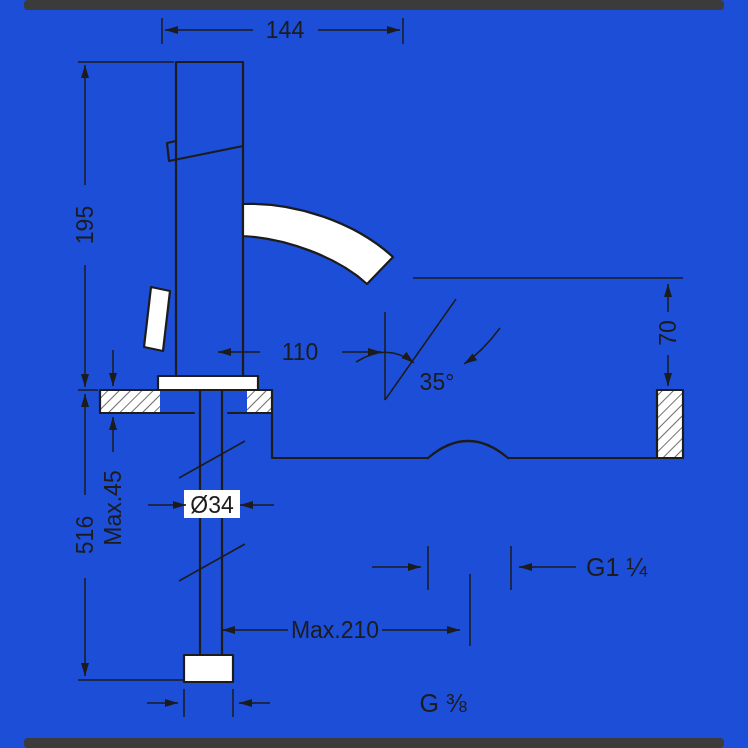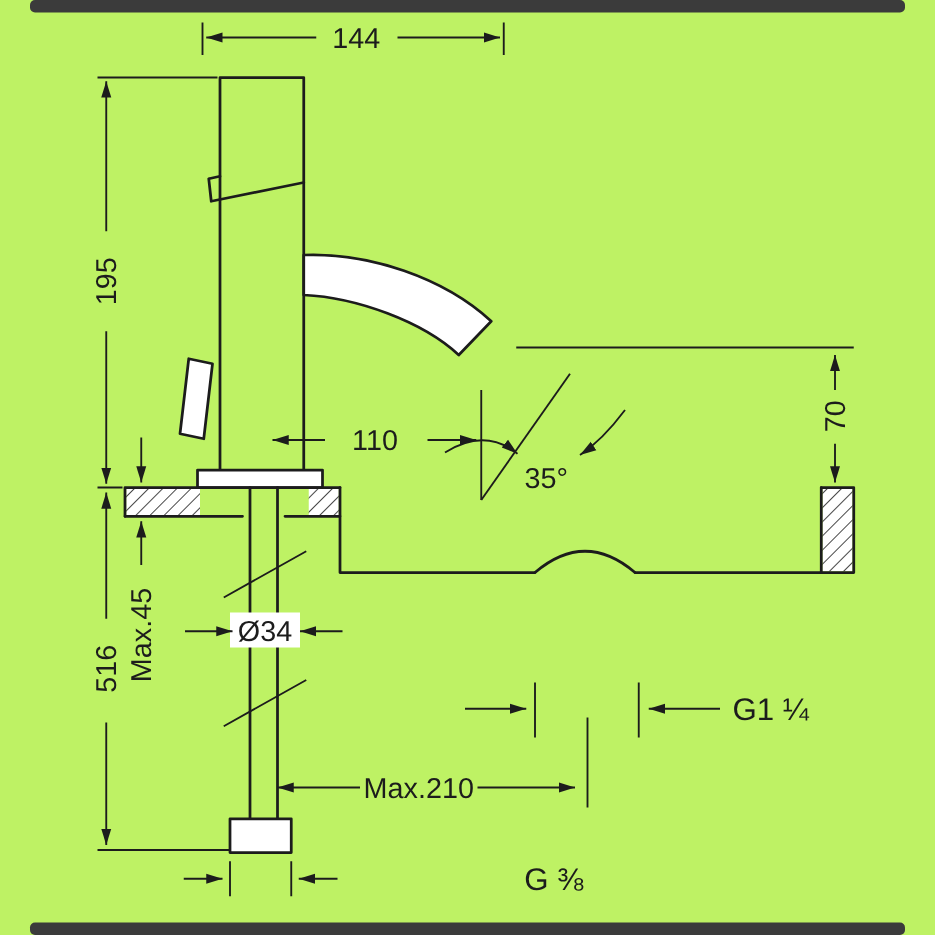--- a/index.html
+++ b/index.html
@@ -5,21 +5,21 @@
   html, body {
     margin: 0;
     padding: 0;
     background: #ffffff;
     font-family: "Liberation Sans", sans-serif;
   }
   .canvas {
     position: relative;
     width: 748px;
     height: 748px;
-    background: #bef264;
+    background: #1d4ed8;
     overflow: hidden;
   }
   svg { display: block; }
   .outline  { stroke: #1c1c1c; stroke-width: 2.2; fill: none; stroke-linecap: round; stroke-linejoin: round; }
   .outline-f{ stroke: #1c1c1c; stroke-width: 2.2; fill: #ffffff; stroke-linejoin: round; }
   .thin     { stroke: #1c1c1c; stroke-width: 1.5; fill: none; stroke-linecap: butt; }
   .dim      { stroke: #1c1c1c; stroke-width: 1.5; fill: none; }
   .mask     { fill: #ffffff; stroke: none; }
   text.dimtxt {
     font-family: "Liberation Sans", sans-serif;

